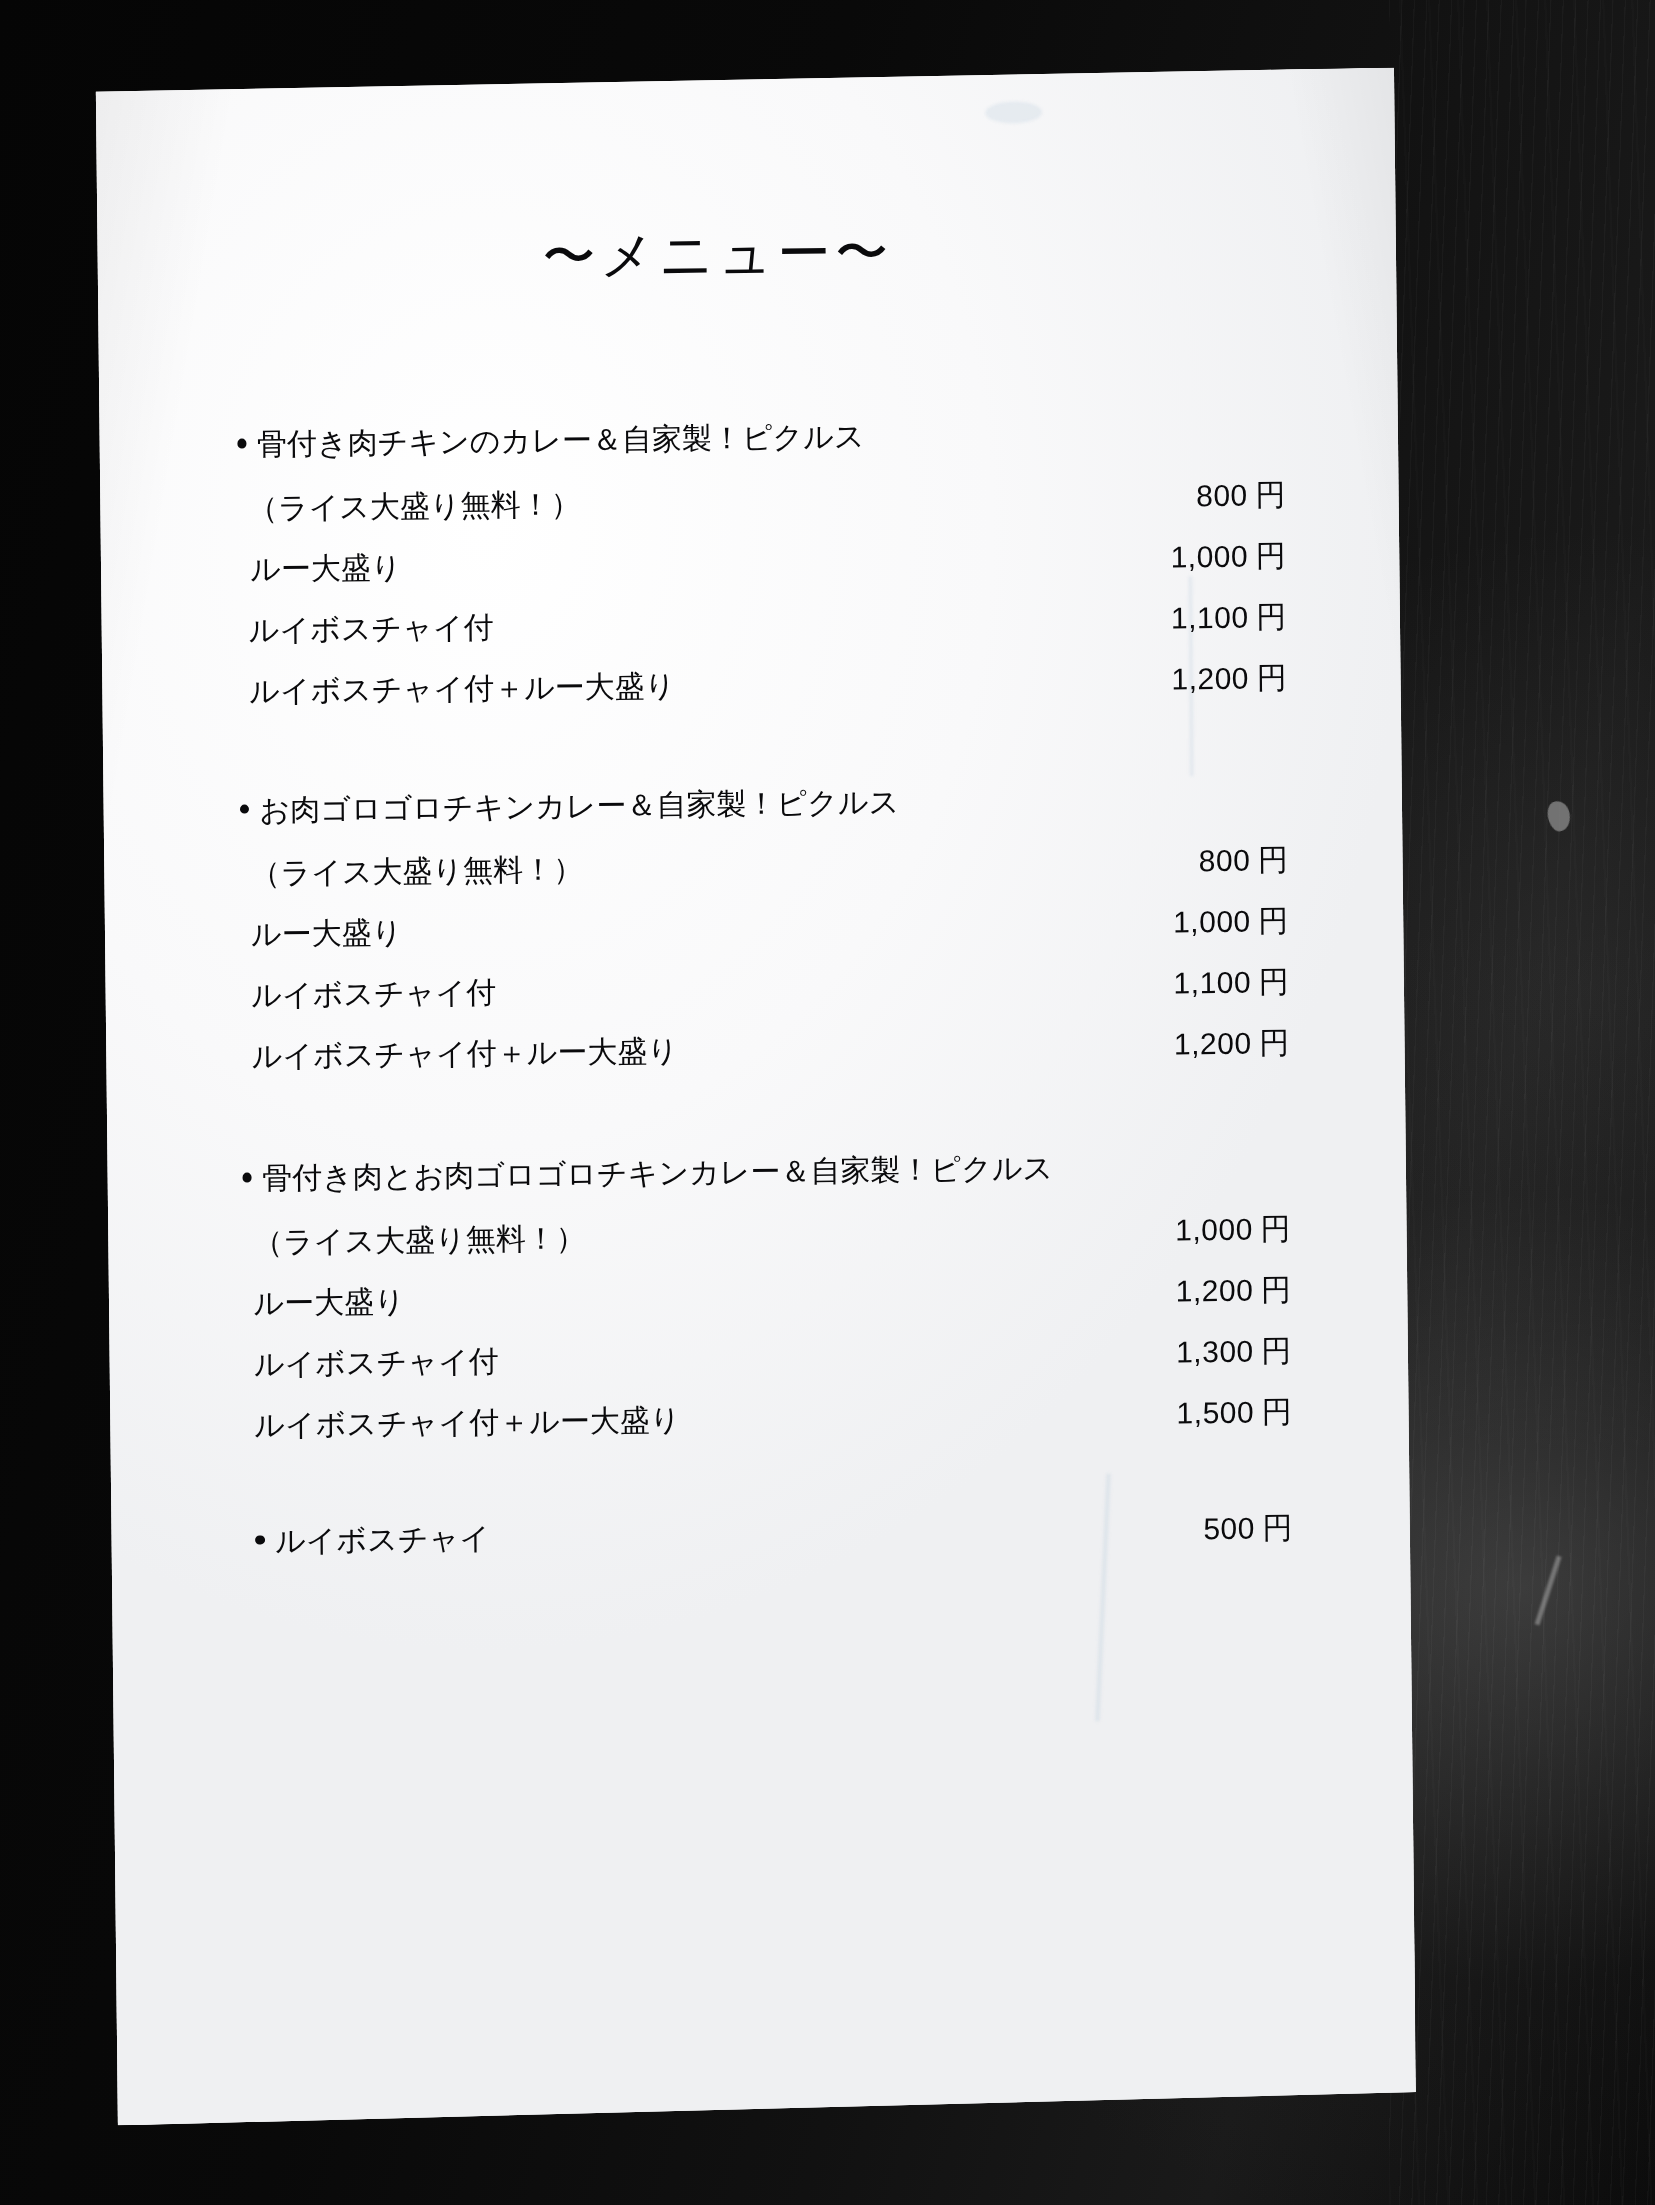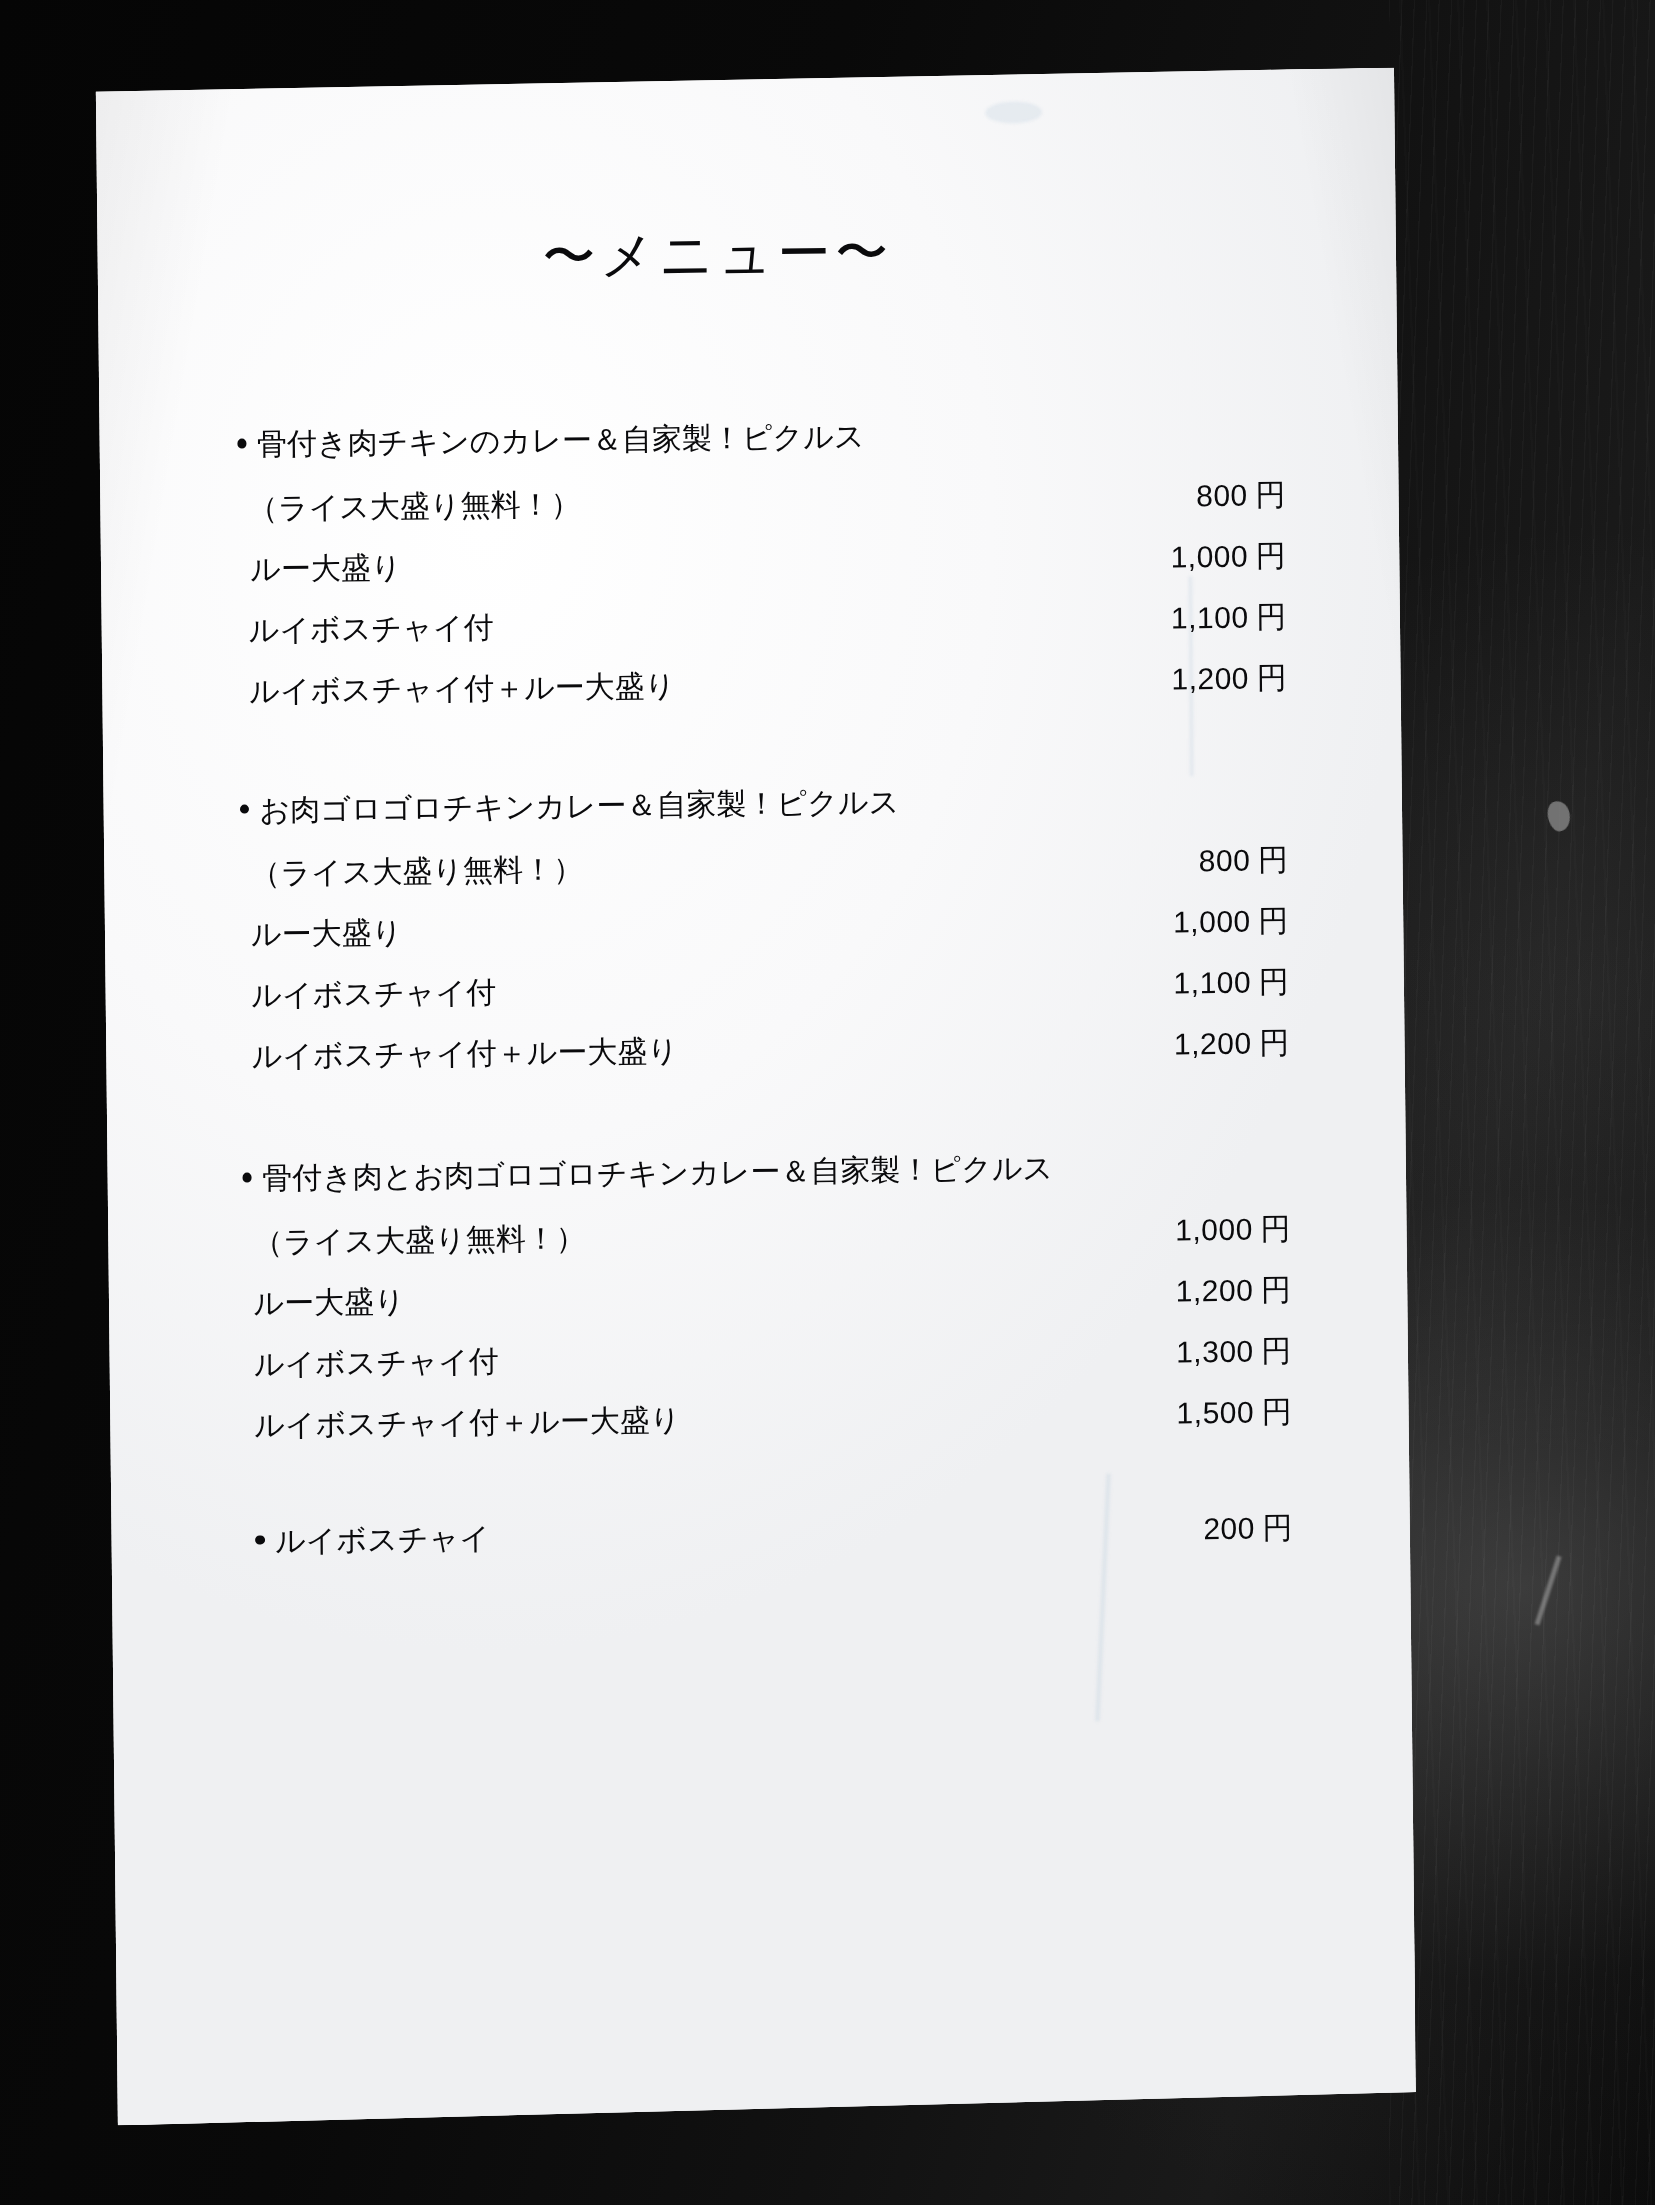--- a/index.html
+++ b/index.html
@@ -285,19 +285,19 @@
         <span class="label">ルイボスチャイ付＋ルー大盛り</span>
         <span class="spacer"></span>
         <span class="price"><span>1,500</span><span class="yen">円</span></span>
       </div>
     </div>
 
     <div class="section gap3">
       <div class="row">
         <span class="label"><span class="bullet-dot"></span><span>ルイボスチャイ</span></span>
         <span class="spacer"></span>
-        <span class="price"><span>200</span><span class="yen">円</span></span>
+        <span class="price"><span>500</span><span class="yen">円</span></span>
       </div>
     </div>
 
   </div>
 </div>
 
 
 </body></html>

